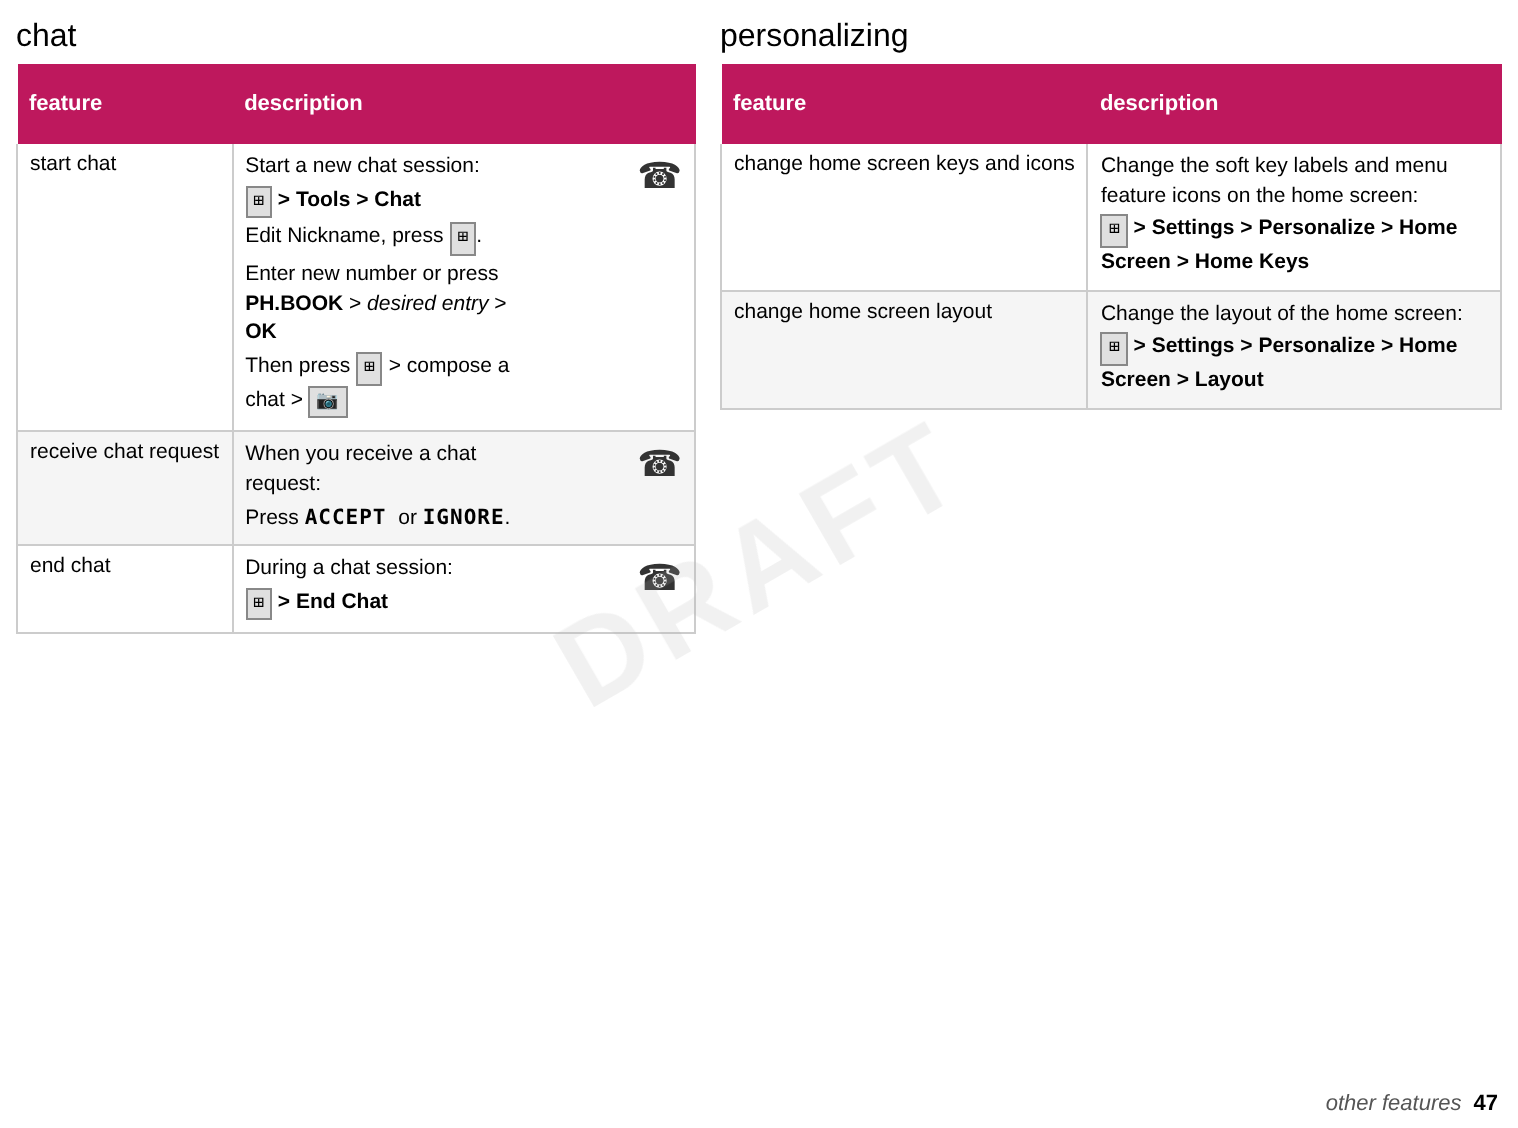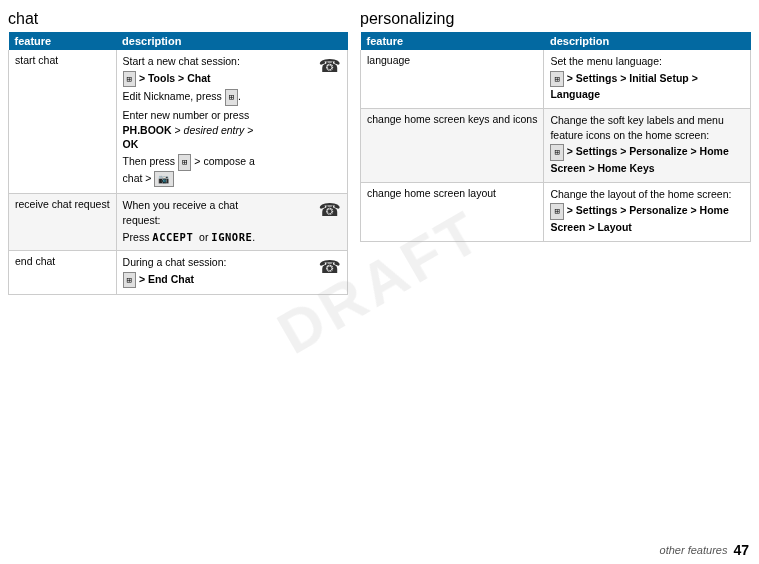--- a/index.html
+++ b/index.html
@@ -42,23 +42,23 @@
       color: #000;
     }
 
     table {
       width: 100%;
       border-collapse: collapse;
       font-size: 10.5px;
     }
 
     thead tr th {
-      background: #0369a1;
+      background: #be185d;
       color: #fff;
-      padding: 3px 6px;
+      padding: 14px 6px;
       text-align: left;
       font-weight: bold;
       font-size: 11px;
     }
 
     tbody tr td {
       padding: 4px 6px;
       vertical-align: top;
       border: 1px solid #ccc;
       border-top: none;
@@ -137,21 +137,21 @@
       font-size: 11px;
     }
 
     .footer-text {
       color: #555;
       font-style: italic;
     }
 
     .footer-page {
       font-weight: bold;
-      font-size: 14px;
+      font-size: 11px;
       margin-left: 6px;
     }
 
     .watermark {
       position: fixed;
       top: 50%;
       left: 50%;
       transform: translate(-50%, -50%) rotate(-30deg);
       font-size: 60px;
       color: rgba(180,180,180,0.18);
@@ -228,27 +228,20 @@
     <div class="section-title">personalizing</div>
     <table>
       <thead>
         <tr>
           <th>feature</th>
           <th>description</th>
         </tr>
       </thead>
       <tbody>
 
-        <tr>
-          <td class="feature-col">language</td>
-          <td class="desc-col">
-            <p>Set the menu language:</p>
-            <p><span class="icon-box">⊞</span> <span class="bold-text">&gt; Settings &gt; Initial Setup &gt; Language</span></p>
-          </td>
-        </tr>
 
         <tr>
           <td class="feature-col">change home screen keys and icons</td>
           <td class="desc-col">
             <p>Change the soft key labels and menu feature icons on the home screen:</p>
             <p><span class="icon-box">⊞</span> <span class="bold-text">&gt; Settings &gt; Personalize &gt; Home Screen &gt; Home Keys</span></p>
           </td>
         </tr>
 
 

